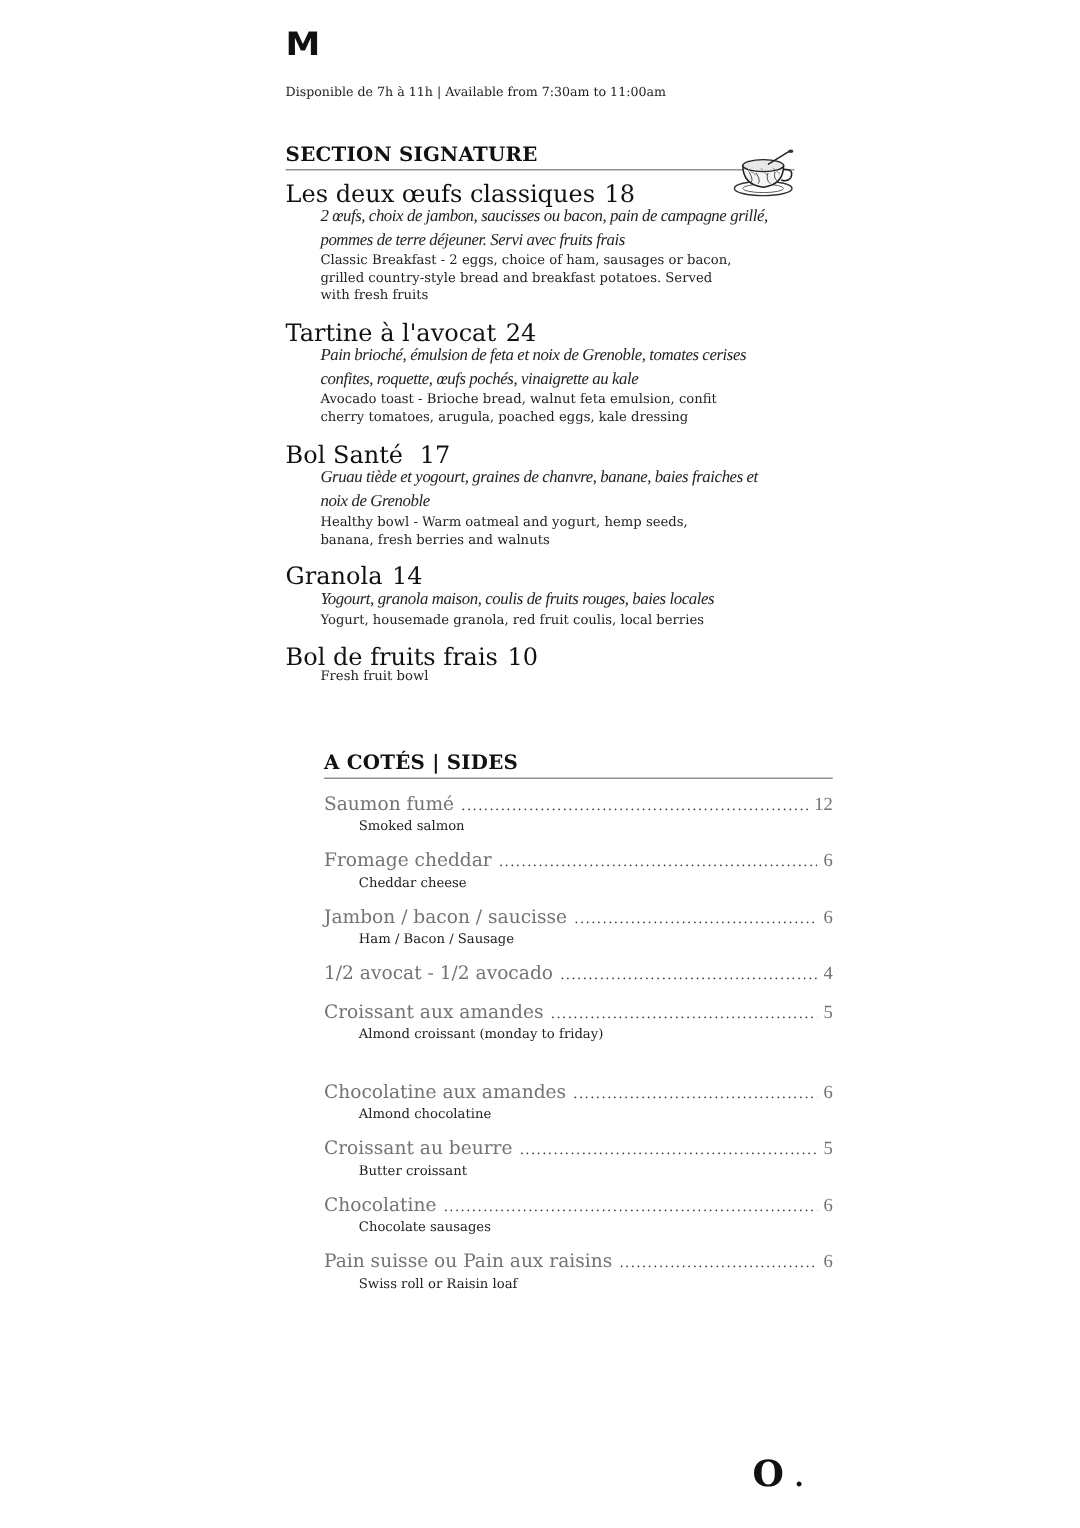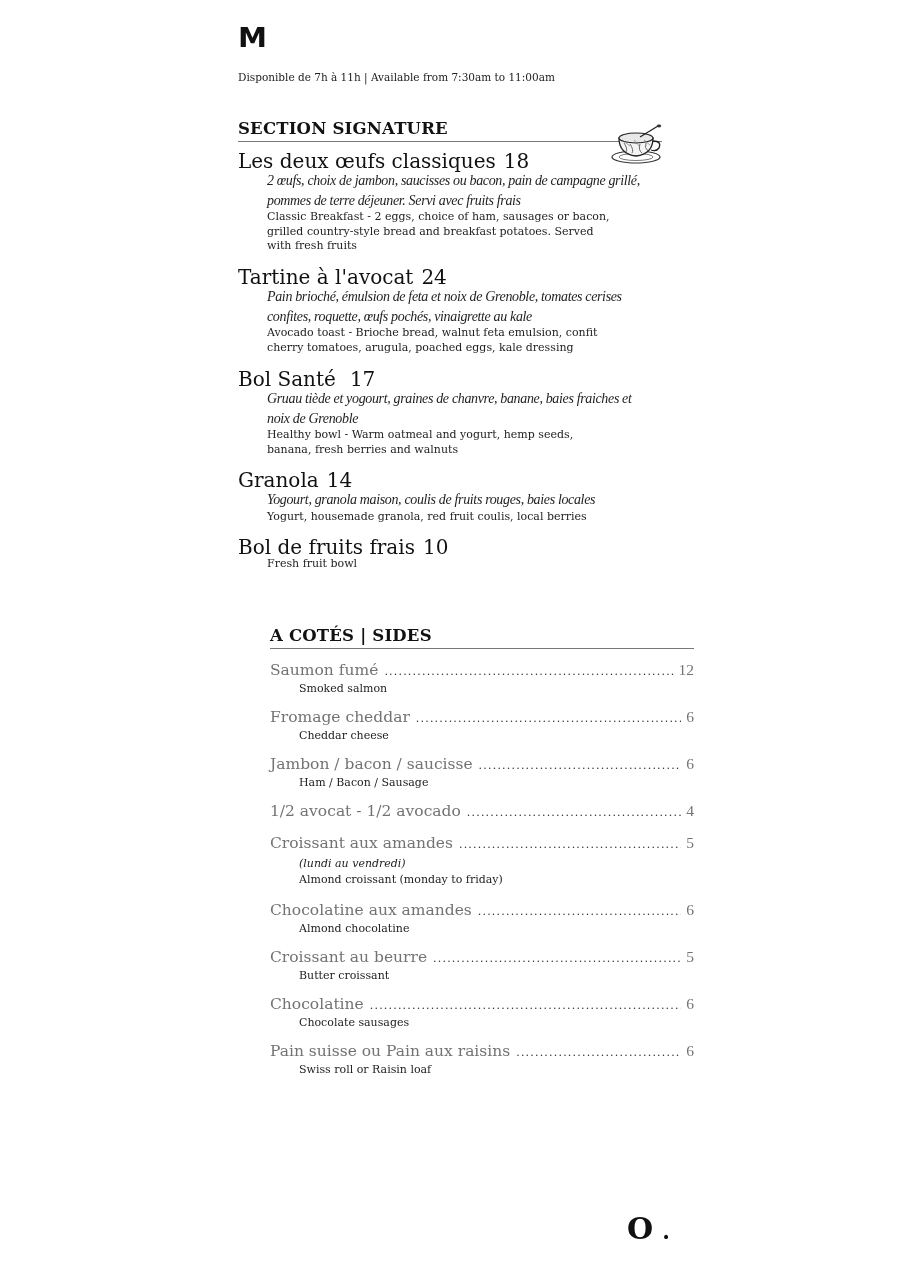--- a/index.html
+++ b/index.html
@@ -121,21 +121,20 @@
         <span class="side-price">4</span>
       </div>
   </div>
 
   <div class="side-item" style="top:207px">
     <div class="side-row">
         <span class="side-name">Croissant aux amandes</span>
         <span class="dots"></span>
         <span class="side-price">5</span>
       </div>
-    <div class="side-note">(lundi au vendredi)</div>
     <div class="side-sub">Almond croissant (monday to friday)</div>
   </div>
 
   <div class="side-item" style="top:274px">
     <div class="side-row">
         <span class="side-name">Chocolatine aux amandes</span>
         <span class="dots"></span>
         <span class="side-price">6</span>
       </div>
     <div class="side-sub">Almond chocolatine</div>

